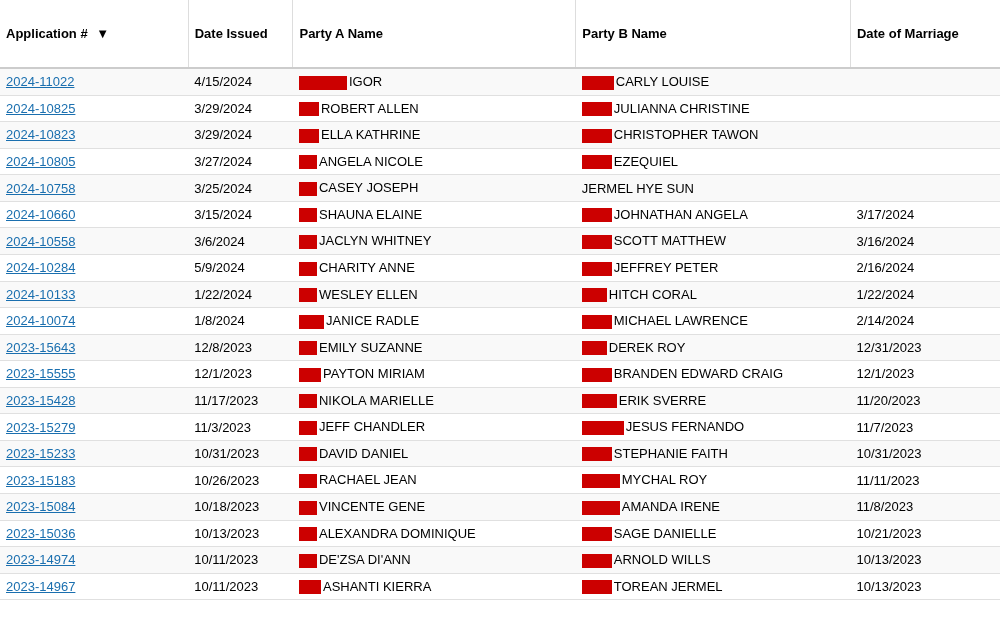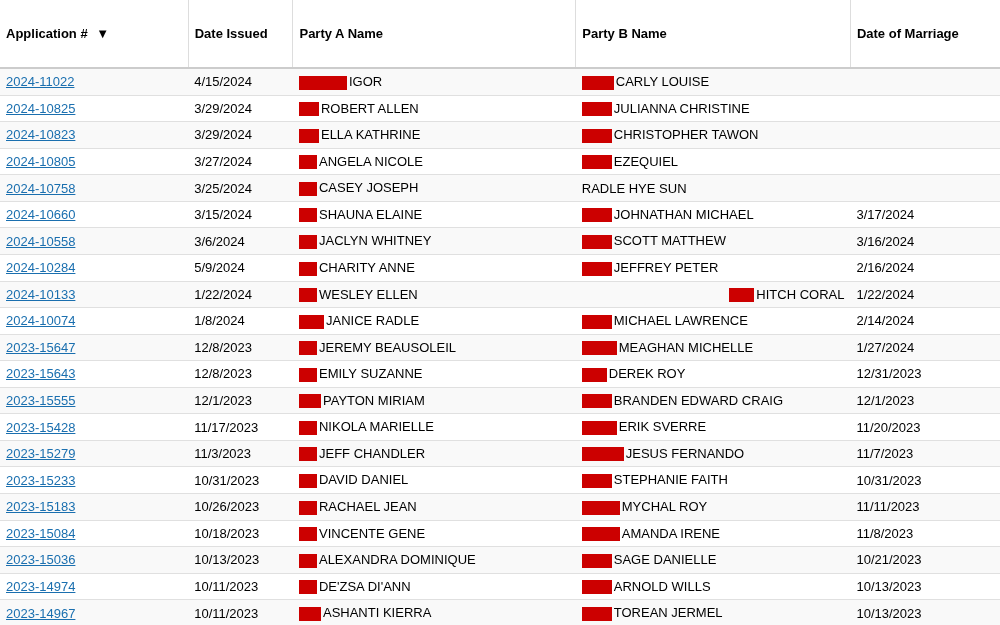--- a/index.html
+++ b/index.html
@@ -119,66 +119,59 @@
           <td class="app-link" style="width: 185px;">2024-10805</td>
           <td style="width: 103px;">3/27/2024</td>
           <td style="width: 278px;"><span class="redact" style="width: 18px;"></span><span>ANGELA NICOLE</span></td>
           <td style="width: 270px;"><span class="redact" style="width: 30px;"></span><span>EZEQUIEL</span></td>
           <td style="width: 147px;"></td>
         </tr>
         <tr>
           <td class="app-link" style="width: 185px;">2024-10758</td>
           <td style="width: 103px;">3/25/2024</td>
           <td style="width: 278px;"><span class="redact" style="width: 18px;"></span><span>CASEY JOSEPH</span></td>
-          <td style="width: 270px;"><span>RADLE HYE SUN</span></td>
+          <td style="width: 270px;"><span>JERMEL HYE SUN</span></td>
           <td style="width: 147px;"></td>
         </tr>
         <tr>
           <td class="app-link" style="width: 185px;">2024-10660</td>
           <td style="width: 103px;">3/15/2024</td>
           <td style="width: 278px;"><span class="redact" style="width: 18px;"></span><span>SHAUNA ELAINE</span></td>
-          <td style="width: 270px;"><span class="redact" style="width: 30px;"></span><span>JOHNATHAN MICHAEL</span></td>
+          <td style="width: 270px;"><span class="redact" style="width: 30px;"></span><span>JOHNATHAN ANGELA</span></td>
           <td style="width: 147px;">3/17/2024</td>
         </tr>
         <tr>
           <td class="app-link" style="width: 185px;">2024-10558</td>
           <td style="width: 103px;">3/6/2024</td>
           <td style="width: 278px;"><span class="redact" style="width: 18px;"></span><span>JACLYN WHITNEY</span></td>
           <td style="width: 270px;"><span class="redact" style="width: 30px;"></span><span>SCOTT MATTHEW</span></td>
           <td style="width: 147px;">3/16/2024</td>
         </tr>
         <tr>
           <td class="app-link" style="width: 185px;">2024-10284</td>
           <td style="width: 103px;">5/9/2024</td>
           <td style="width: 278px;"><span class="redact" style="width: 18px;"></span><span>CHARITY ANNE</span></td>
           <td style="width: 270px;"><span class="redact" style="width: 30px;"></span><span>JEFFREY PETER</span></td>
           <td style="width: 147px;">2/16/2024</td>
         </tr>
         <tr>
           <td class="app-link" style="width: 185px;">2024-10133</td>
           <td style="width: 103px;">1/22/2024</td>
           <td style="width: 278px;"><span class="redact" style="width: 18px;"></span><span>WESLEY ELLEN</span></td>
-          <td style="width: 270px; text-align: right;"><span class="redact" style="width: 25px;"></span><span>HITCH CORAL</span></td>
+          <td style="width: 270px;"><span class="redact" style="width: 25px;"></span><span>HITCH CORAL</span></td>
           <td style="width: 147px;">1/22/2024</td>
         </tr>
         <tr>
           <td class="app-link" style="width: 185px;">2024-10074</td>
           <td style="width: 103px; margin-top: 33px;">1/8/2024</td>
           <td style="width: 278px;"><span class="redact" style="width: 25px;"></span><span>JANICE RADLE</span></td>
           <td style="width: 270px;"><span class="redact" style="width: 30px;"></span><span>MICHAEL LAWRENCE</span></td>
           <td style="width: 147px;">2/14/2024</td>
         </tr>
         <tr>
-          <td class="app-link" style="width: 185px;">2023-15647</td>
-          <td style="width: 103px;">12/8/2023</td>
-          <td style="width: 278px;"><span class="redact" style="width: 18px;"></span><span>JEREMY BEAUSOLEIL</span></td>
-          <td style="width: 270px;"><span class="redact" style="width: 35px;"></span><span>MEAGHAN MICHELLE</span></td>
-          <td style="width: 147px;">1/27/2024</td>
-        </tr>
-        <tr>
           <td class="app-link" style="width: 185px;">2023-15643</td>
           <td style="width: 103px;">12/8/2023</td>
           <td style="width: 278px;"><span class="redact" style="width: 18px;"></span><span>EMILY SUZANNE</span></td>
           <td style="width: 270px;"><span class="redact" style="width: 25px;"></span><span>DEREK ROY</span></td>
           <td style="width: 147px;">12/31/2023</td>
         </tr>
         <tr>
           <td class="app-link" style="width: 185px;">2023-15555</td>
           <td style="width: 103px;">12/1/2023</td>
           <td style="width: 278px;"><span class="redact" style="width: 22px;"></span><span>PAYTON MIRIAM</span></td>

